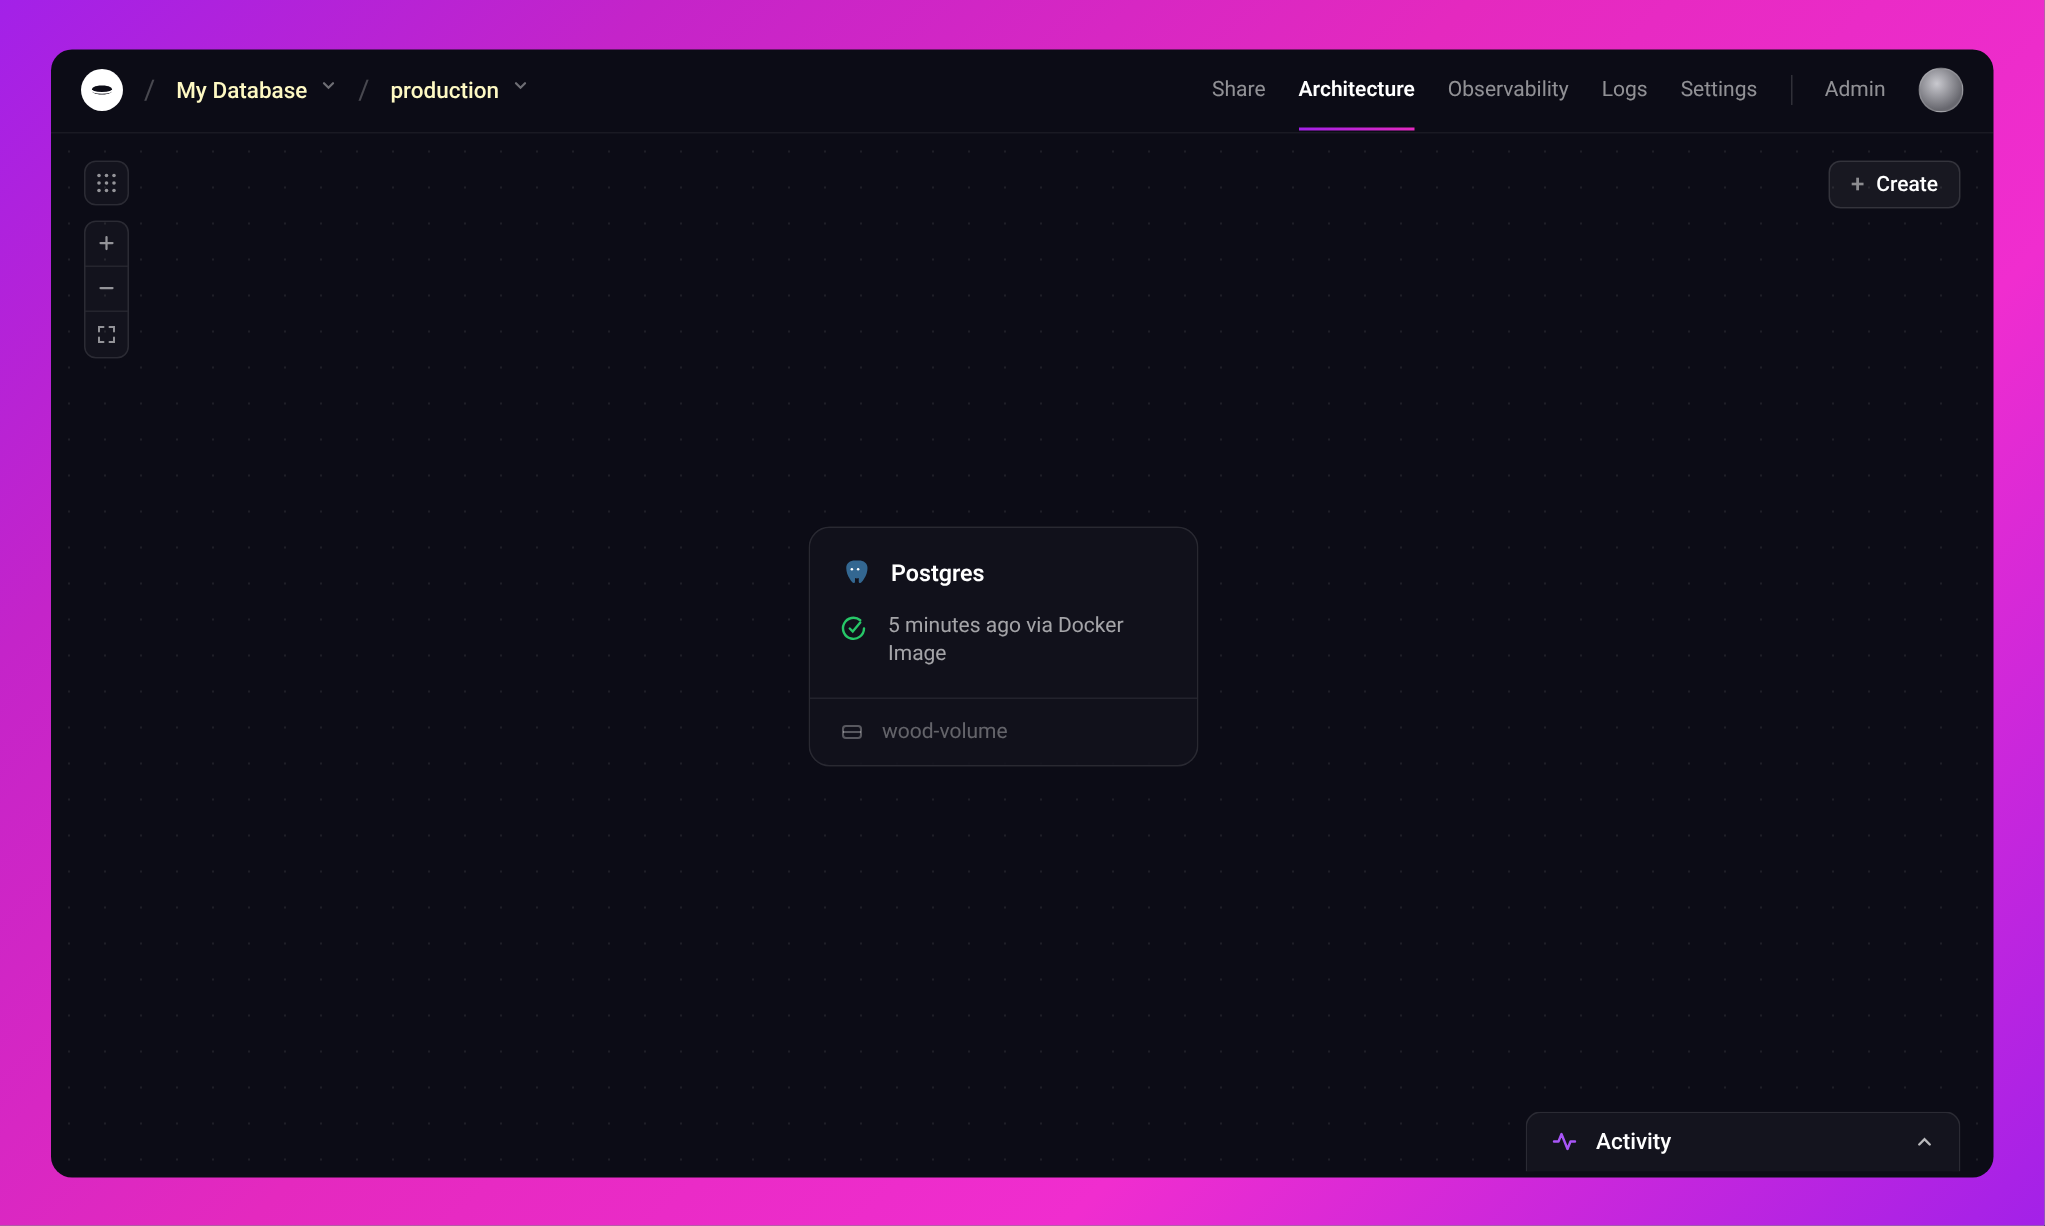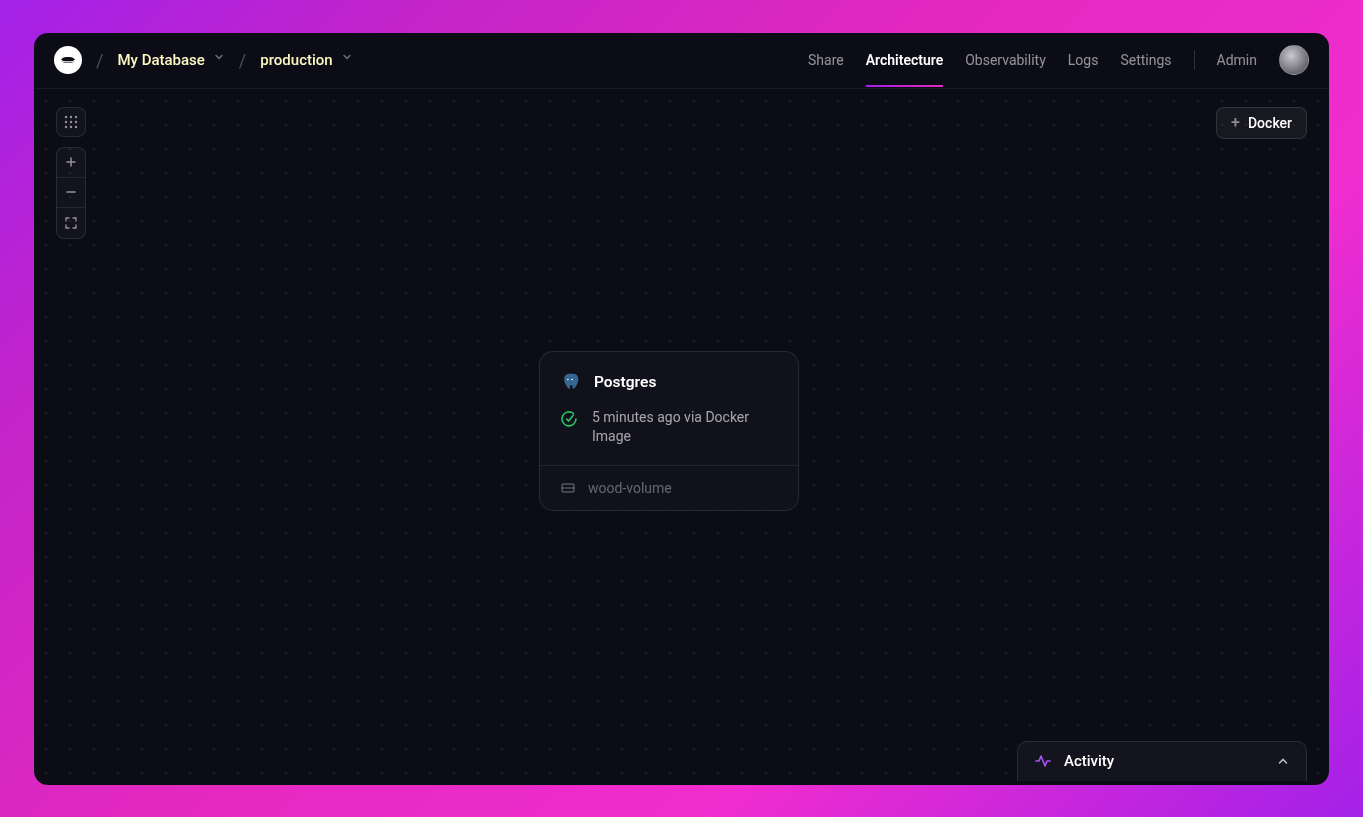--- a/index.html
+++ b/index.html
@@ -206,21 +206,21 @@
         <div class="tbtn">
           <svg width="14" height="14" viewBox="0 0 14 14" fill="none" stroke="currentColor" stroke-width="1.3" stroke-linecap="round">
               <path d="M5 2H2v3M9 2h3v3M5 12H2V9M9 12h3V9"></path>
             </svg>
         </div>
       </div>
     </div>
 
     <div class="create-btn">
       <span class="plus">+</span>
-      <span>Docker</span>
+      <span>Create</span>
     </div>
 
     <div class="node-card">
       <div class="node-main">
         <div class="node-title">
           <span class="pg-icon">
             <svg viewBox="0 0 24 24">
                 <path d="M12 2c-4 0-7 2-7 6 0 3 1 6 3 9 1 1.5 2 3 3 3 .8 0 1-.7 1-1.5V16c1 .5 2 .5 3 0v2.5c0 .8.2 1.5 1 1.5 1 0 2-1.5 3-3 2-3 3-6 3-9 0-4-3-6-7-6h-3z" fill="#336791"></path>
                 <circle cx="9.5" cy="9" r="1" fill="#fff"></circle>
                 <circle cx="14.5" cy="9" r="1" fill="#fff"></circle>

